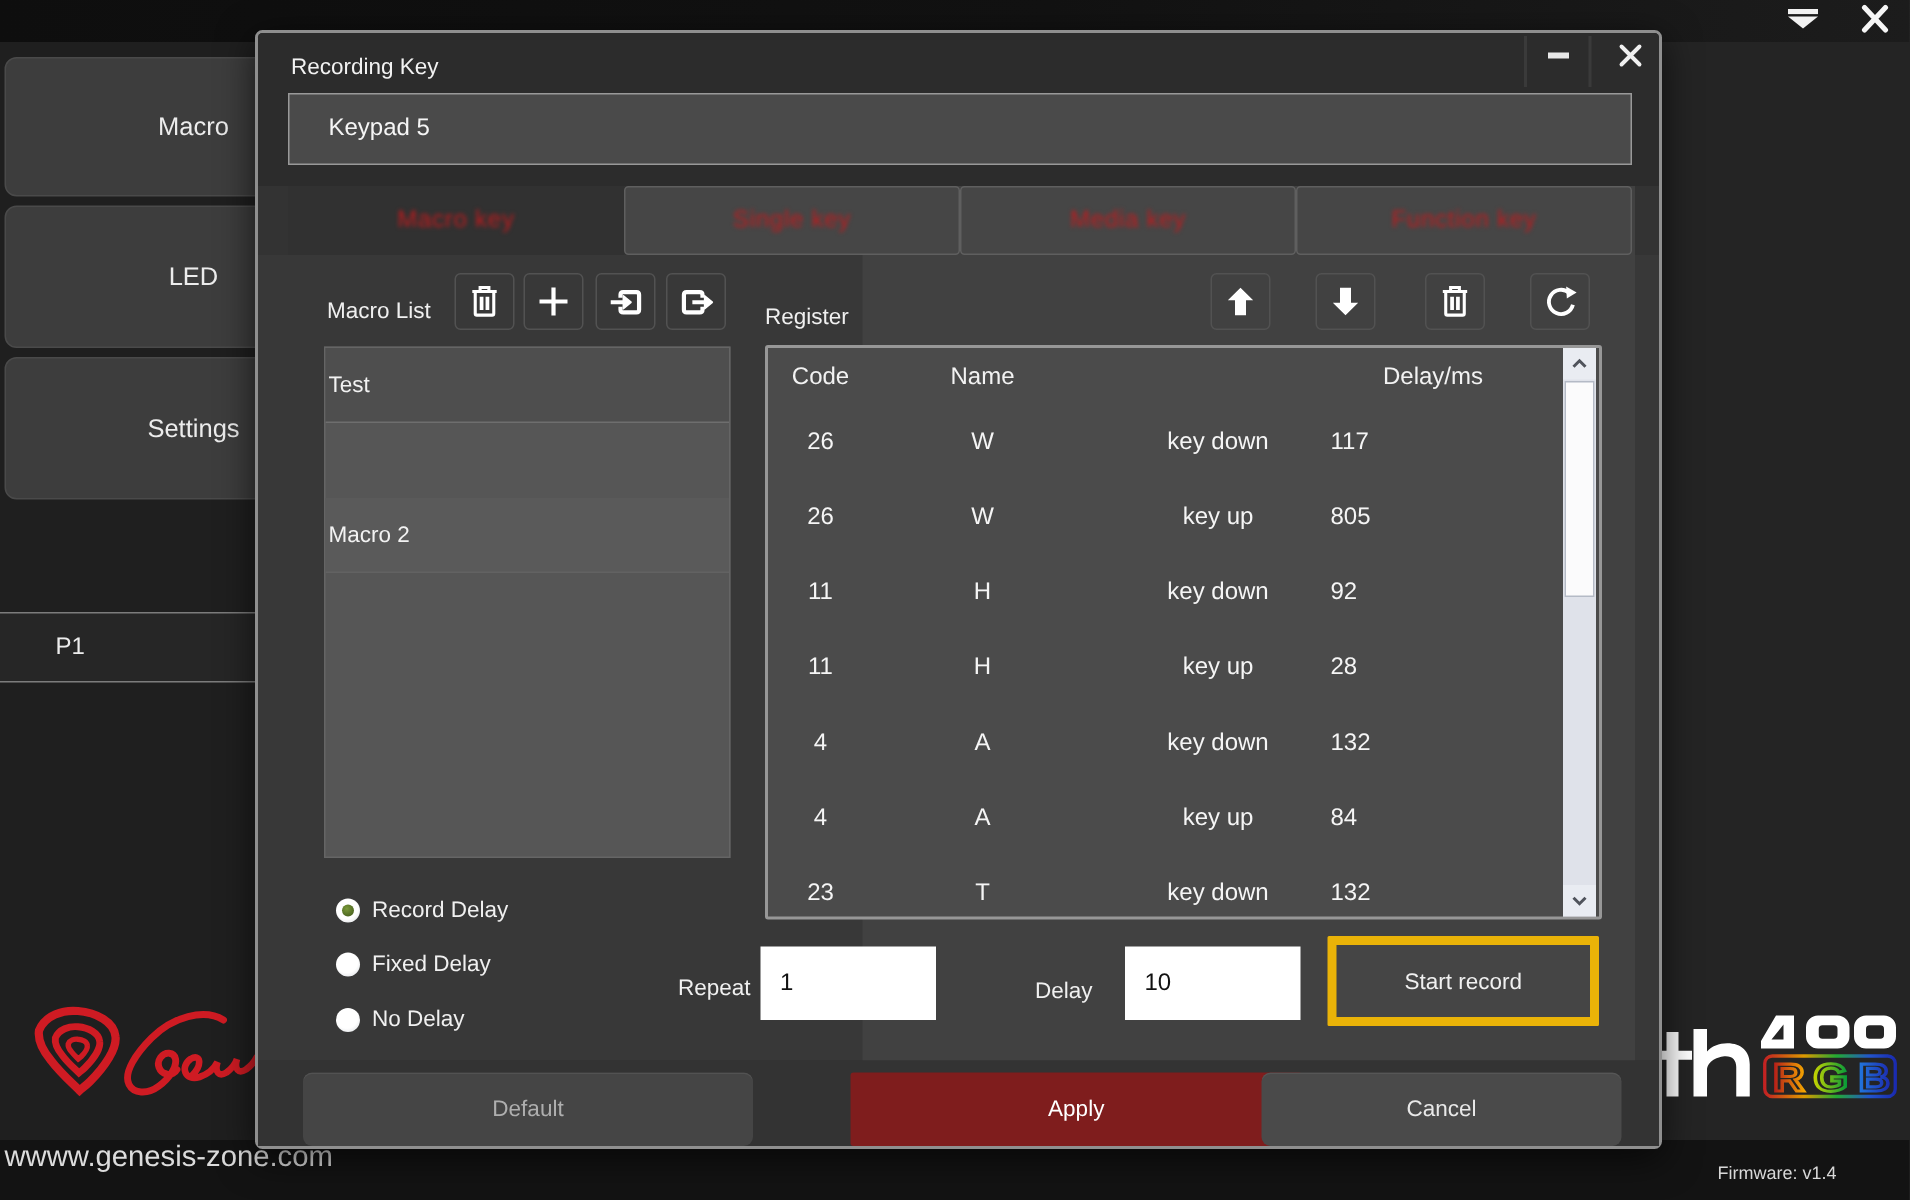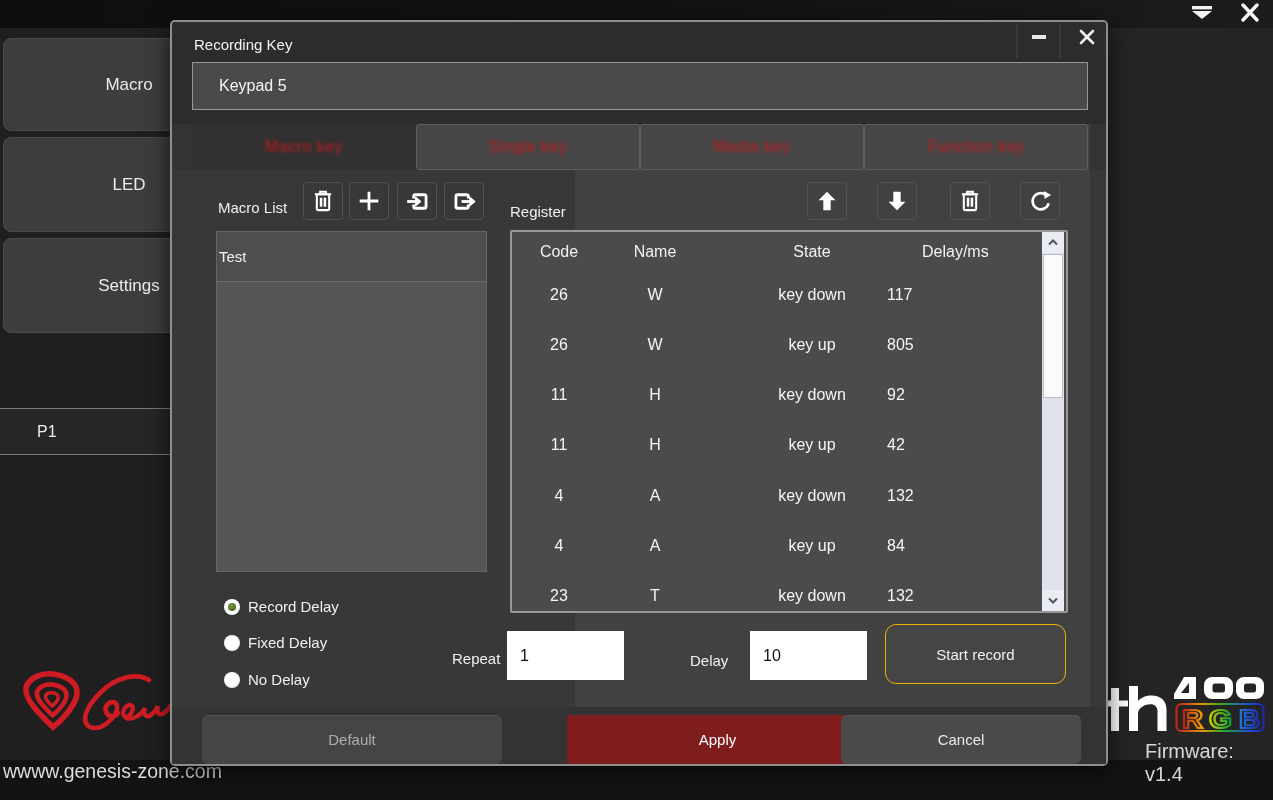--- a/index.html
+++ b/index.html
@@ -27,40 +27,40 @@
 
 .ibtn { position:absolute; width:40px; height:38px; border:1px solid #525252; border-radius:4px; display:flex; align-items:center; justify-content:center; }
 label.flab { position:absolute; font-size:15px; color:#f0f0f0; }
 
 #mlist { left:44px; top:209px; width:271px; height:341px; background:#565656; border:1px solid #656565; }
 .mrow { position:absolute; left:0; width:269px; height:50px; font-size:15px; color:#f2f2f2; line-height:49px; padding-left:2px; }
 
 #rtable { left:338px; top:208px; width:558px; height:383px; background:#4b4b4b; border:2px solid #979797; border-radius:2px; color:#f5f5f5; font-size:16px; }
 .trow { position:absolute; width:100%; height:50px; }
 .c1,.c2,.c3,.c4 { position:absolute; top:0; height:50px; line-height:50px; }
-.c1 { left:16px; width:62px; text-align:center; }
+.c1 { left:4px; width:62px; text-align:center; }
 .c2 { left:93px; width:100px; text-align:center; }
 .c3 { left:244px; width:112px; text-align:center; }
 .c4 { left:375px; }
 #sbar { position:absolute; right:2px; top:0; width:22px; height:379px; background:#dfe2ea; }
 #sthumb { position:absolute; left:1px; top:22px; width:20px; height:144px; background:#fbfbfc; border:1px solid #b4bac6; }
 
 .radio { position:absolute; width:16px; height:16px; border-radius:50%; background:radial-gradient(circle at 45% 40%, #ffffff 55%, #d2d6da 100%); }
 .radio.sel::after { content:""; position:absolute; left:4px; top:4px; width:8px; height:8px; border-radius:50%; background:radial-gradient(circle at 40% 35%, #7a9a3a, #3d5318); }
 .rlab { position:absolute; font-size:15px; color:#f0f0f0; }
 .numin { position:absolute; width:117px; height:49px; background:#ffffff; color:#111; font-size:16px; line-height:49px; padding-left:13px; }
-#startrec { left:713px; top:602px; width:181px; height:60px; background:#454545; border:1px solid #eab308; border-radius:11px; color:#f0f0f0; font-size:15px; display:flex; align-items:center; justify-content:center; }
+#startrec { left:713px; top:602px; width:181px; height:60px; background:#454545; border:6px solid #eab308; border-radius:1px; color:#f0f0f0; font-size:15px; display:flex; align-items:center; justify-content:center; }
 
 .bbtn { position:absolute; top:693px; height:49px; display:flex; align-items:center; justify-content:center; font-size:15px; }
 #btnDefault { left:30px; width:300px; background:#454545; border-radius:6px; color:#aeaeae; box-shadow:inset 0 1px 0 rgba(255,255,255,0.07); }
 #btnApply { left:351px; width:301px; background:#7f1d1d; border-radius:2px; color:#ffffff;margin-left:44px; }
 #btnCancel { left:669px; width:240px; background:#4a4a4a; border-radius:6px; color:#e8e8e8; box-shadow:inset 0 1px 0 rgba(255,255,255,0.07); }
 
 #gzone { left:3px; top:760px; font-size:19.5px; color:#dcdcdc; }
-#firmware { left:1145px; top:740px; font-size:20px; color:#d8d8d8; }
+#firmware { left:1145px; top:775px; font-size:12px; color:#d8d8d8; }
 svg.icon { display:block; }
 </style>
 </head>
 <body>
 <div id="topbar" class="abs"></div>
 <div id="sidebar" class="abs"></div>
 <div id="botbar" class="abs"></div>
 
 <svg class="abs" style="left:1191px;top:5px" width="22" height="15" viewBox="0 0 22 15">
   <rect x="1" y="1" width="20" height="3.4" fill="#f2f2f2"></rect>
@@ -205,27 +205,27 @@
   </div>
   <div class="ibtn" style="left:848px;top:160px;">
     <svg class="icon" width="27" height="27" viewBox="0 0 24 24">
       <path d="M17 6.4 A7.2 7.2 0 1 0 19.2 13.5" fill="none" stroke="#fff" stroke-width="2.3"></path>
       <path d="M15.2 2.6 L21.4 6.2 L15.6 9.8 Z" fill="#fff"></path>
     </svg>
   </div>
 
   <div id="mlist" class="abs">
     <div class="mrow" style="top:0;background:#4e4e4e;border-bottom:1px solid #6e6e6e;">Test</div>
+    <div class="mrow" style="top:100px;background:#5a5a5a;border-bottom:1px solid #626262;">Macro 2</div>
   </div>
 
   <div id="rtable" class="abs">
     <div class="trow" style="top:0;height:40px;color:#f2f2f2;">
       <span class="c1" style="height:40px;line-height:40px;">Code</span>
         <span class="c2" style="height:40px;line-height:40px;">Name</span>
-        <span class="c3" style="height:40px;line-height:40px;">State</span>
         <span class="c4" style="left:410px;height:40px;line-height:40px;">Delay/ms</span>
     </div>
     <div class="trow" style="top:38px;">
         <span class="c1">26</span>
         <span class="c2">W</span>
         <span class="c3">key down</span>
         <span class="c4">117</span>
       </div>
     <div class="trow" style="top:88px;">
         <span class="c1">26</span>
@@ -236,21 +236,21 @@
     <div class="trow" style="top:138px;">
         <span class="c1">11</span>
         <span class="c2">H</span>
         <span class="c3">key down</span>
         <span class="c4">92</span>
       </div>
     <div class="trow" style="top:188px;">
         <span class="c1">11</span>
         <span class="c2">H</span>
         <span class="c3">key up</span>
-        <span class="c4">42</span>
+        <span class="c4">28</span>
       </div>
     <div class="trow" style="top:239px;">
         <span class="c1">4</span>
         <span class="c2">A</span>
         <span class="c3">key down</span>
         <span class="c4">132</span>
       </div>
     <div class="trow" style="top:289px;">
         <span class="c1">4</span>
         <span class="c2">A</span>

